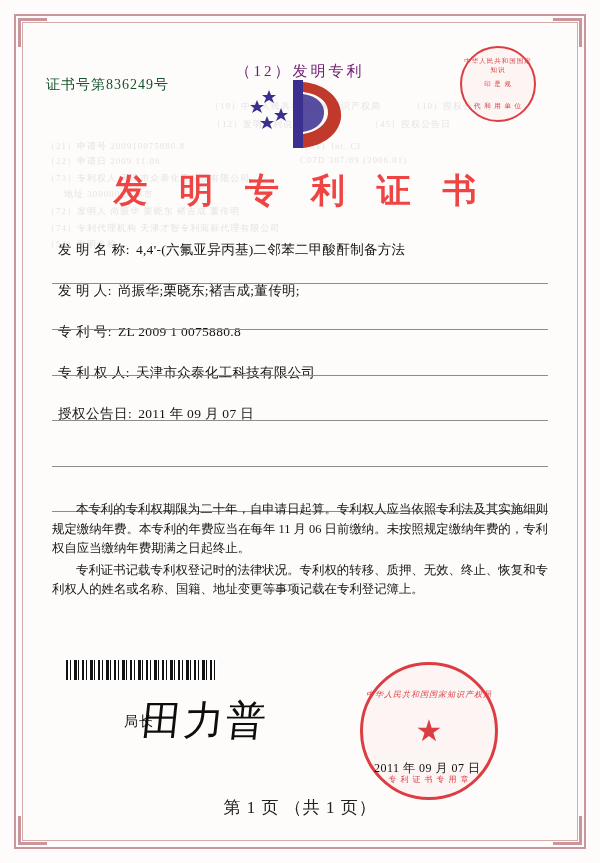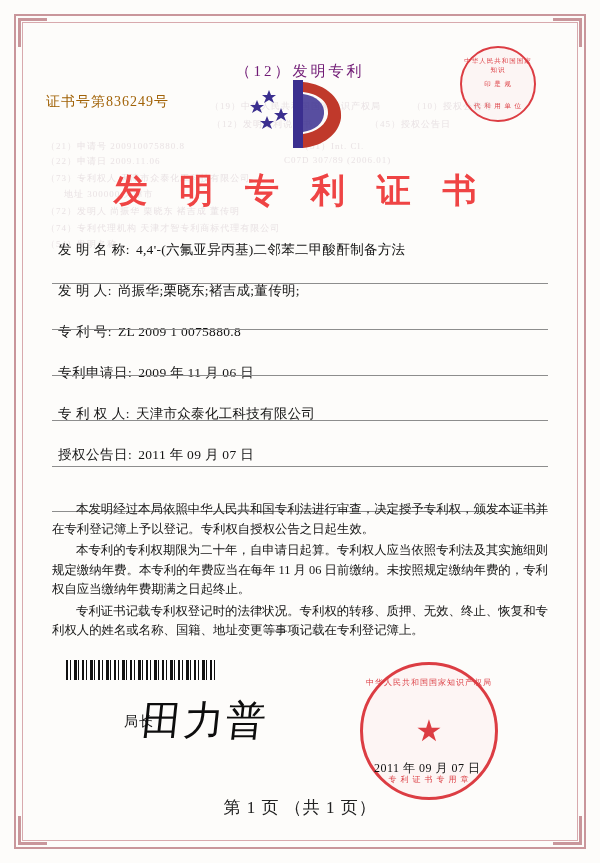--- a/index.html
+++ b/index.html
@@ -57,22 +57,21 @@
     white-space: nowrap;
     user-select: none;
   }
 
   .cert-no {
     position: absolute;
     left: 46px;
     top: 76px;
     font-size: 14px;
     letter-spacing: 1px;
-    color: #a16207;
-    margin-top: 17px;
+    color: #14532d;
   }
 
   .ghost-title {
     position: absolute;
     left: 50%;
     transform: translateX(-50%);
     top: 62px;
     font-size: 15px;
     color: #701a75;
     letter-spacing: 3px;
@@ -216,21 +215,21 @@
     font-size: 30px;
     line-height: 1;
   }
   .seal-text-top, .seal-text-bottom {
     position: absolute;
     left: 0; right: 0;
     text-align: center;
     font-size: 8px;
     letter-spacing: 1px;
   }
-  .seal-main .seal-text-top { top: 12px; }
+  .seal-main .seal-text-top { top: 24px; font-style: italic; }
   .seal-main .seal-text-bottom { bottom: 12px; }
   .seal-small .seal-text-top { top: 9px; font-size: 6.5px; }
   .seal-small .seal-text-bottom { bottom: 9px; font-size: 6.5px; }
   .seal-small .seal-mid {
     position: absolute;
     left: 0; right: 0;
     top: 50%;
     transform: translateY(-50%);
     text-align: center;
     font-size: 6.5px;
@@ -268,21 +267,21 @@
   <div class="corner br"></div>
 
   <div id="ghost-layer">
       <div class="ghost" style="left: 210px; top: 100px;">（19）中华人民共和国国家知识产权局</div>
       <div class="ghost" style="left: 392px; top: 100px; margin-left: 20px;">（10）授权公告号</div>
       <div class="ghost" style="left: 212px; top: 118px;">（12）发明专利说明书</div>
       <div class="ghost" style="left: 370px; top: 118px;">（45）授权公告日</div>
       <div class="ghost" style="left: 46px; top: 140px;">（21）申请号 200910075880.8</div>
       <div class="ghost" style="left: 300px; top: 140px;">（51）Int. Cl.</div>
       <div class="ghost" style="left: 46px; top: 155px;">（22）申请日 2009.11.06</div>
-      <div class="ghost" style="left: 284px; top: 155px;">C07D 307/89 (2006.01)</div>
+      <div class="ghost" style="left: 300px; top: 155px;">C07D 307/89 (2006.01)</div>
       <div class="ghost" style="left: 46px; top: 172px;">（73）专利权人 天津市众泰化工科技有限公司</div>
       <div class="ghost" style="left: 64px; top: 188px;">地址 300000 天津市</div>
       <div class="ghost" style="left: 46px; top: 205px;">（72）发明人 尚振华 栗晓东 褚吉成 董传明</div>
       <div class="ghost" style="left: 46px; top: 222px;">（74）专利代理机构 天津才智专利商标代理有限公司</div>
       <div class="ghost" style="left: 46px; top: 238px;">（54）发明名称</div>
     </div>
 
   <div class="ghost-title">（12）发明专利</div>
 
   <div class="cert-no">证书号第836249号</div>
@@ -310,42 +309,37 @@
     </div>
     <div class="field-row">
       <span class="field-label">发 明 人:</span>
       <span class="field-value">尚振华;栗晓东;褚吉成;董传明;</span>
     </div>
     <div class="field-row">
       <span class="field-label">专 利 号:</span>
       <span class="field-value">ZL 2009 1 0075880.8</span>
     </div>
     <div class="field-row">
-      <span class="field-label">专利申请日:</span>
-      <span class="field-value">2009 年 11 月 06 日</span>
-    </div>
-    <div class="field-row">
       <span class="field-label">专 利 权 人:</span>
       <span class="field-value">天津市众泰化工科技有限公司</span>
     </div>
     <div class="field-row">
       <span class="field-label">授权公告日:</span>
       <span class="field-value">2011 年 09 月 07 日</span>
     </div>
   </div>
 
   <div class="rule" style="top:283px"></div>
   <div class="rule" style="top:329px"></div>
   <div class="rule" style="top:375px"></div>
   <div class="rule" style="top:420px"></div>
   <div class="rule" style="top:466px"></div>
   <div class="rule" style="top:511px"></div>
 
   <div class="body-text">
-    <p>本发明经过本局依照中华人民共和国专利法进行审查，决定授予专利权，颁发本证书并在专利登记簿上予以登记。专利权自授权公告之日起生效。</p>
     <p>本专利的专利权期限为二十年，自申请日起算。专利权人应当依照专利法及其实施细则规定缴纳年费。本专利的年费应当在每年 11 月 06 日前缴纳。未按照规定缴纳年费的，专利权自应当缴纳年费期满之日起终止。</p>
     <p>专利证书记载专利权登记时的法律状况。专利权的转移、质押、无效、终止、恢复和专利权人的姓名或名称、国籍、地址变更等事项记载在专利登记簿上。</p>
   </div>
 
   <div class="barcode"></div>
 
   <div class="director-label">局长</div>
   <div class="signature">田力普</div>
 
   <div class="seal seal-main">

